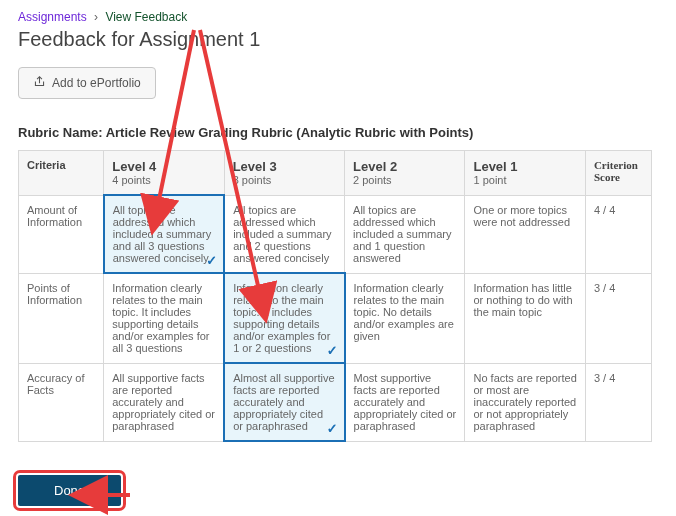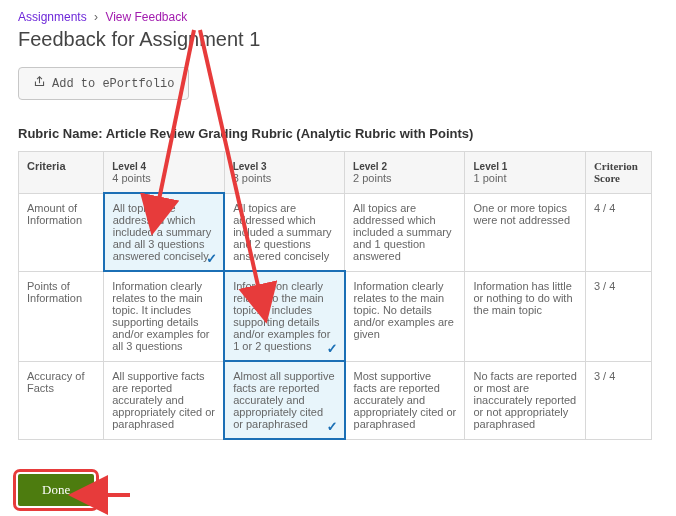--- a/index.html
+++ b/index.html
@@ -11,40 +11,39 @@
     height: 516px;
     position: relative;
     overflow: hidden;
   }
   .breadcrumb {
     padding: 10px 18px 4px;
     font-size: 12px;
   }
   .breadcrumb a { color: #6d28d9; text-decoration: none; }
   .breadcrumb .sep { color: #666; margin: 0 4px; }
-  .breadcrumb .cur { color: #a21caf; }
+  .breadcrumb .cur { color: #14532d; }
   .page-title {
     font-size: 20px;
     font-weight: 400;
     color: #444;
     padding: 0 18px 12px;
   }
   .eportfolio-btn {
     display: inline-flex;
     align-items: center;
     gap: 6px;
     margin: 4px 18px 18px;
     padding: 7px 14px;
     border: 1px solid #c7c7c7;
     border-radius: 4px;
     background: #f7f7f7;
     font-size: 12px;
     color: #555;
     cursor: pointer;
-    font-family: Liberation Mono, monospace;
   }
   .eportfolio-btn svg { width: 13px; height: 13px; }
   .rubric-name {
     font-size: 13px;
     font-weight: 700;
     color: #333;
     padding: 8px 18px 10px;
   }
   .rubric-table {
     margin: 0 18px;
@@ -58,21 +57,21 @@
     border: 1px solid #d8d8d8;
     padding: 8px 8px;
     text-align: left;
     vertical-align: top;
   }
   .rubric-table th {
     background: #f6f6f6;
     font-weight: 400;
     color: #666;
   }
-  .rubric-table th .lvl { font-weight: 700; color: #444; font-size: 10px; }
+  .rubric-table th .lvl { font-weight: 700; color: #444; font-size: 13px; }
   .col-crit { width: 80px; font-weight: 700 !important; color: #444 !important; }
   .col-lvl { width: 113px; }
   .col-score { width: 62px; font-weight: 700 !important; color: #444 !important; font-family: Liberation Serif, serif; }
   .crit-name { font-weight: 400; color: #666; }
   .score-cell { text-align: right; padding-right: 14px; }
   .selected {
     background: #e8f5fb;
     border: 2px solid #1b6fb5 !important;
     position: relative;
   }
@@ -81,30 +80,29 @@
     right: 6px;
     bottom: 4px;
     color: #1b6fb5;
     font-weight: bold;
     font-size: 13px;
   }
   .done-btn {
     position: absolute;
     left: 18px;
     bottom: 10px;
-    background: #4d7c0f;
+    background: #0c4a6e;
     color: #fff;
     border: none;
-    padding: 8px 24px;
+    padding: 8px 36px;
     font-size: 13px;
     cursor: pointer;
     outline: 3px solid #e73b3b;
     outline-offset: 2px;
     border-radius: 2px;
-    font-family: Liberation Serif, serif;
   }
   .fade {
     position: absolute;
     left: 0; right: 0; bottom: 0;
     height: 60px;
     background: linear-gradient(to bottom, rgba(255,255,255,0), rgba(255,255,255,0.95));
     pointer-events: none;
   }
   .annot { position: absolute; top: 0; left: 0; pointer-events: none; }
 </style>

